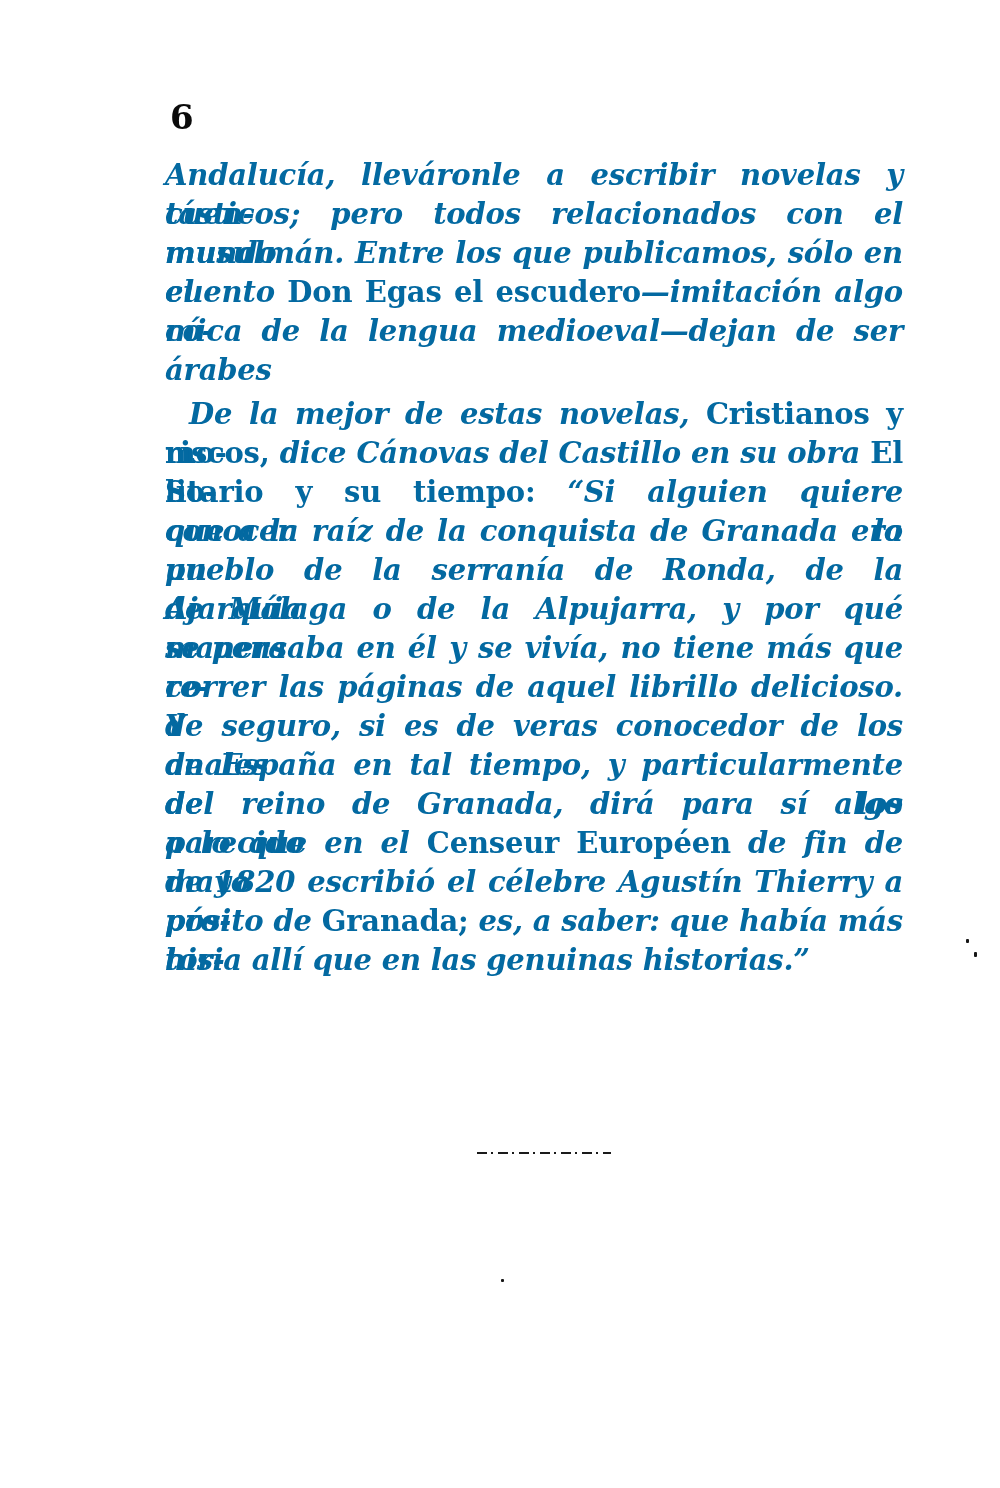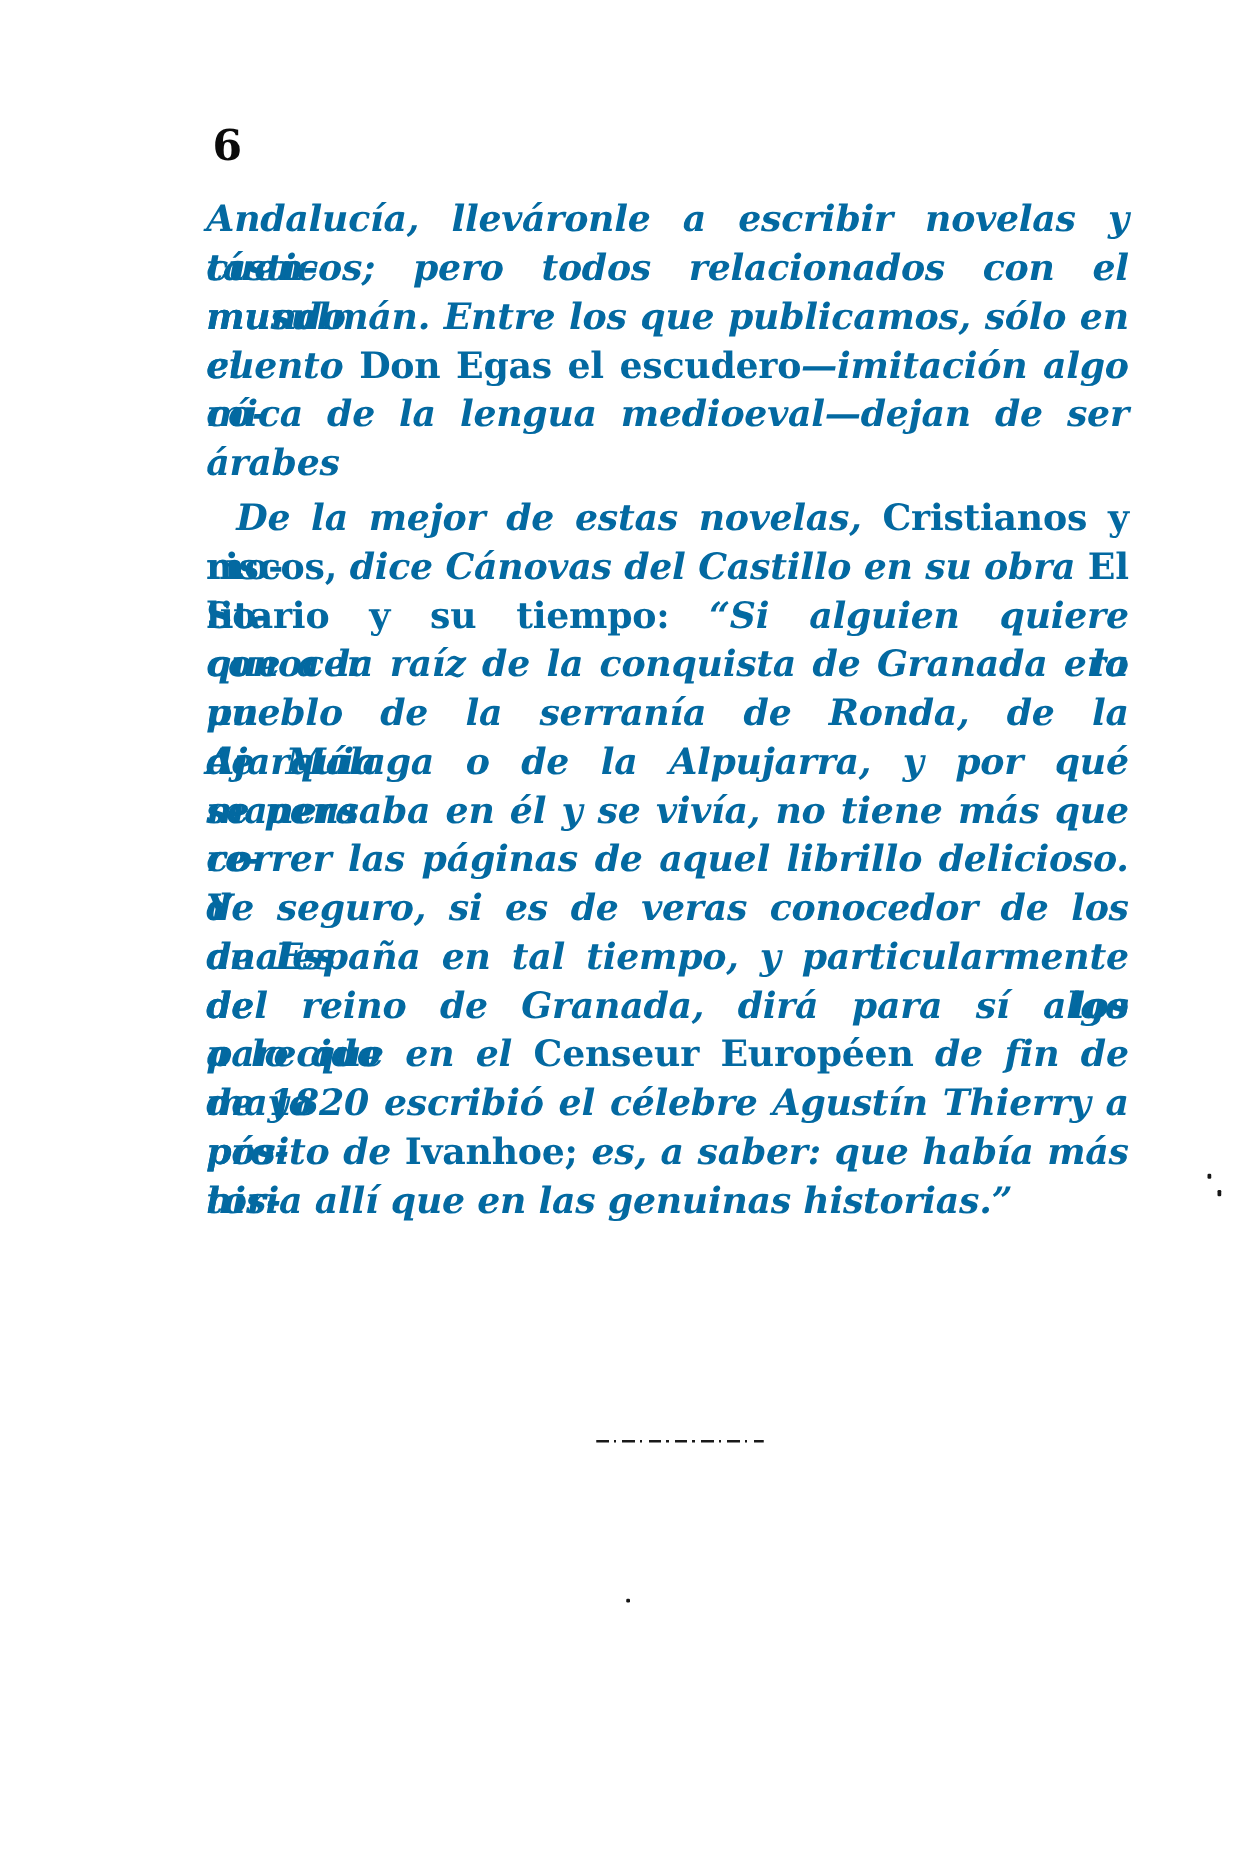--- a/index.html
+++ b/index.html
@@ -98,21 +98,21 @@
       <div class="line"><span class="italic">que a la raíz de la conquista de Granada era un</span></div>
       <div class="line"><span class="italic">pueblo de la serranía de Ronda, de la Ajarquia</span></div>
       <div class="line"><span class="italic">de Málaga o de la Alpujarra, y por qué manera</span></div>
       <div class="line"><span class="italic">se pensaba en él y se vivía, no tiene más que re-</span></div>
       <div class="line"><span class="italic">correr las páginas de aquel librillo delicioso. Y</span></div>
       <div class="line"><span class="italic">de seguro, si es de veras conocedor de los anales</span></div>
       <div class="line"><span class="italic">de España en tal tiempo, y particularmente de los</span></div>
       <div class="line"><span class="italic">del reino de Granada, dirá para sí algo parecido</span></div>
       <div class="line"><span class="italic">a lo que en el </span><span class="roman">Censeur Européen</span><span class="italic"> de fin de mayo</span></div>
       <div class="line"><span class="italic">de 1820 escribió el célebre Agustín Thierry a pro-</span></div>
-      <div class="line"><span class="italic">pósito de </span><span class="roman">Ivanhoe;</span><span class="italic"> es, a saber: que había más his-</span></div>
+      <div class="line"><span class="italic">pósito de </span><span class="roman">Granada;</span><span class="italic"> es, a saber: que había más his-</span></div>
       <div class="line flush"><span class="italic">toria allí que en las genuinas historias.”</span></div>
     </div>
 
   <div class="separator"></div>
 <div class="artifact" style="left: 501px; top: 1279px; width: 3px; height: 3px;"></div>
     <div class="artifact" style="left: 966px; top: 939px; width: 3px; height: 4px;"></div>
     <div class="artifact" style="left: 974px; top: 952px; width: 3px; height: 5px;"></div>
   </div>
 
 </body></html>

